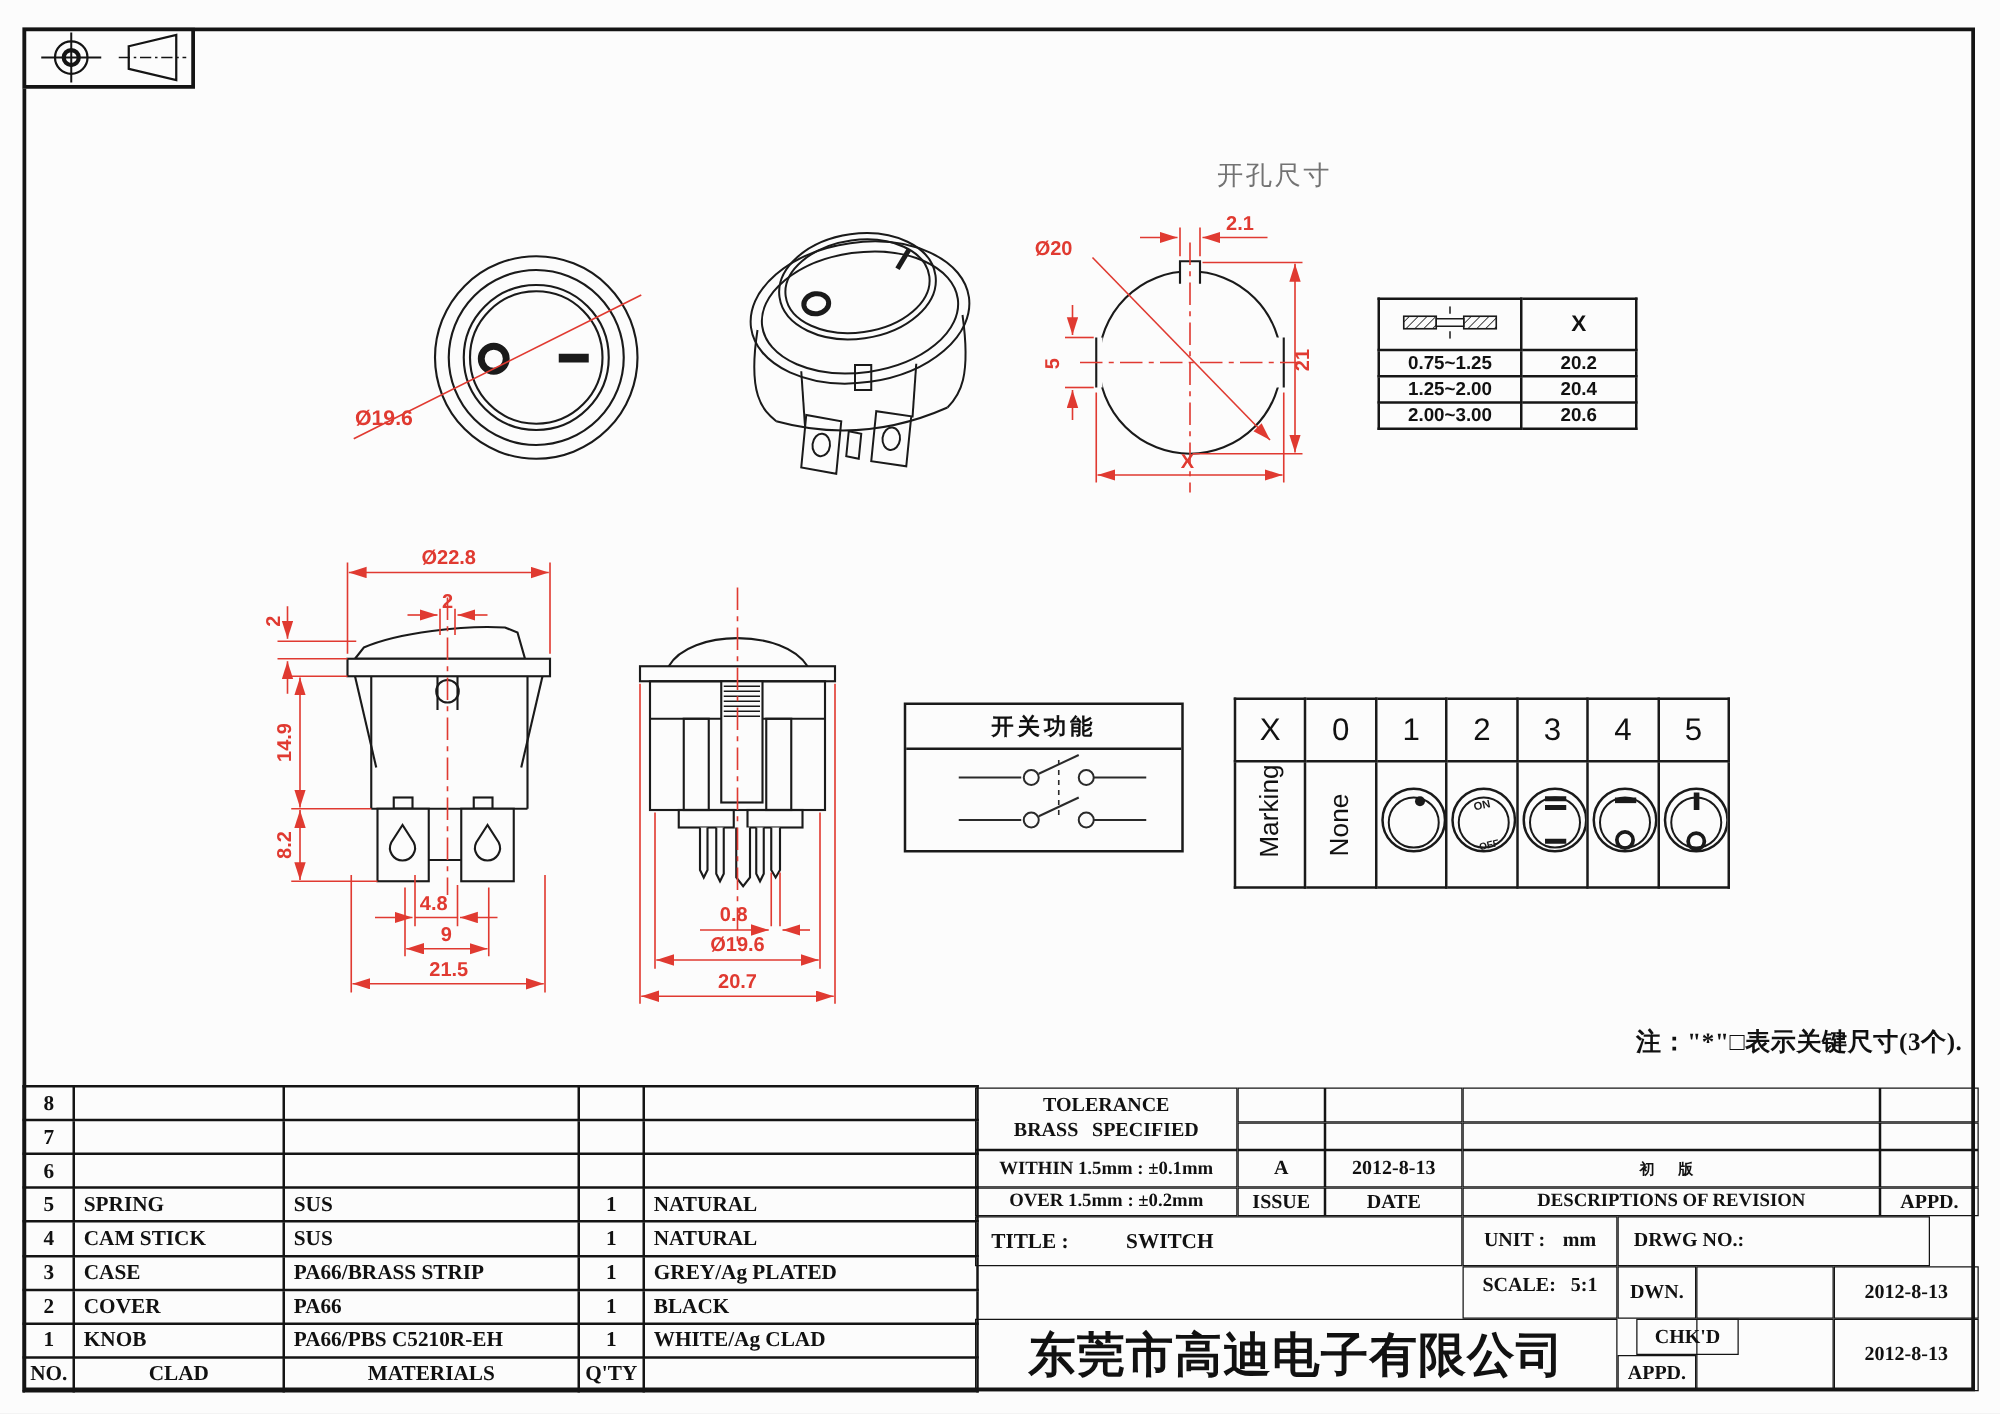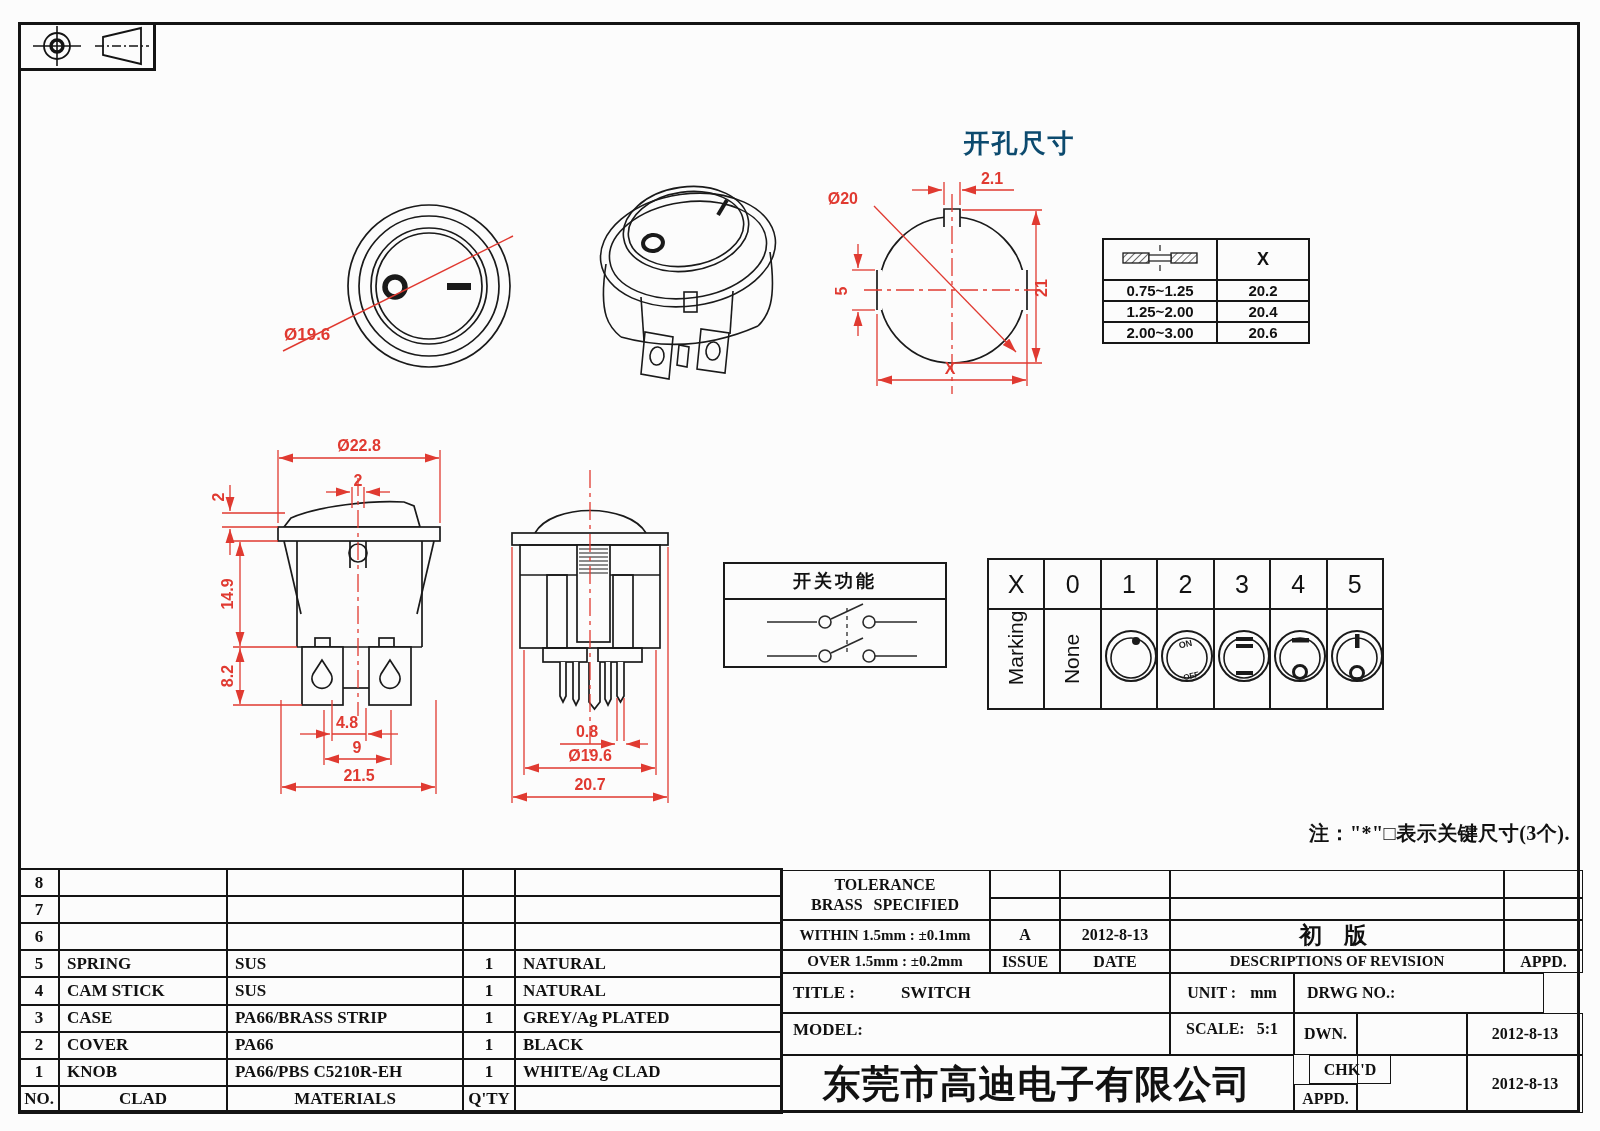--- a/index.html
+++ b/index.html
@@ -1,37 +1,37 @@
 <!DOCTYPE html>
 <html><head>
 <meta charset="utf-8">
 <style>
   html,body{margin:0;padding:0;background:#e8e8e8;}
   .sheet{position:relative;width:1600px;height:1131px;background:#fcfcfc;overflow:hidden;
          font-family:"Liberation Serif",serif;color:#111;}
   .frame{position:absolute;left:18px;top:22px;width:1562px;height:1091px;border:3px solid #141414;box-sizing:border-box;}
   .projbox{position:absolute;left:18px;top:22px;width:138px;height:49px;border:3px solid #141414;box-sizing:border-box;background:#fcfcfc;}
   .art{position:absolute;left:0;top:0;width:1600px;height:1131px;}
-  .cjk-title{position:absolute;font-size:26px;font-weight:700;letter-spacing:2px;color:#0c4a6e;
+  .cjk-title{position:absolute;font-size:21px;font-weight:400;letter-spacing:2px;color:#737373;
              font-family:"Liberation Sans",sans-serif;}
   
   table{border-collapse:collapse;table-layout:fixed;}
   td{border:2px solid #161616;box-sizing:border-box;overflow:hidden;}
   .thicktable{position:absolute;left:1102px;top:238px;width:206px;height:101px;
               font-family:"Liberation Sans",sans-serif;font-weight:700;font-size:15px;text-align:center;}
   .marktable{position:absolute;left:987px;top:558px;width:397px;height:143px;
              font-family:"Liberation Sans",sans-serif;font-size:25px;text-align:center;}
   .marktable td{border:2px solid #1a1a1a;}
   .vtext{transform:rotate(-90deg);white-space:nowrap;font-size:21px;font-family:"Liberation Sans",sans-serif;}
   .partstable{position:absolute;left:18px;top:868px;width:763px;height:246px;
               font-weight:700;font-size:17px;}
   .partstable td{border:2px solid #141414;padding:0 7px;}
   .partstable .c{text-align:center;padding:0;}
   
-  .funcbox{position:absolute;left:723px;top:562px;width:224px;height:106px;border:2px solid #1a1a1a;box-sizing:border-box;}
+  .funcbox{position:absolute;left:723px;top:562px;width:224px;height:120px;border:2px solid #1a1a1a;box-sizing:border-box;}
   .funcbox .ftitle{height:34px;border-bottom:2px solid #1a1a1a;display:flex;align-items:center;justify-content:center;
                    font-size:18px;letter-spacing:3px;font-family:"Liberation Sans",sans-serif;font-weight:600;}
   
   .note{position:absolute;left:1240px;top:820px;width:330px;text-align:right;
         font-size:20px;font-weight:700;letter-spacing:0.5px;}
   
   .tblock{position:absolute;left:780px;top:870px;width:803px;height:243px;padding-left:28px;}
   .tbc{position:absolute;border:1px solid #141414;box-sizing:border-box;display:flex;
        align-items:center;justify-content:center;font-weight:700;font-size:16px;background:transparent;}
   .tbc.l{justify-content:flex-start;padding-left:12px;}
@@ -454,41 +454,40 @@
     <div class="tbc" style="left:280px;top:0;width:110px;height:28px;"></div>
     <div class="tbc" style="left:390px;top:0;width:334px;height:28px;"></div>
     <div class="tbc" style="left:724px;top:0;width:79px;height:28px;"></div>
     <div class="tbc" style="left:210px;top:28px;width:70px;height:22px;"></div>
     <div class="tbc" style="left:280px;top:28px;width:110px;height:22px;"></div>
     <div class="tbc" style="left:390px;top:28px;width:334px;height:22px;"></div>
     <div class="tbc" style="left:724px;top:28px;width:79px;height:22px;"></div>
 
     <div class="tbc" style="left:210px;top:50px;width:70px;height:30px;">A</div>
     <div class="tbc" style="left:280px;top:50px;width:110px;height:30px;">2012-8-13</div>
-    <div class="tbc" style="left:390px;top:50px;width:334px;height:30px;font-size:23px;letter-spacing:8px;">初 版</div>
+    <div class="tbc" style="left:390px;top:50px;width:334px;height:30px;font-size:12px;letter-spacing:8px;">初 版</div>
     <div class="tbc" style="left:724px;top:50px;width:79px;height:30px;"></div>
 
     <div class="tbc" style="left:210px;top:80px;width:70px;height:23px;">ISSUE</div>
     <div class="tbc" style="left:280px;top:80px;width:110px;height:23px;">DATE</div>
     <div class="tbc" style="left:390px;top:80px;width:334px;height:23px;font-size:15px;">DESCRIPTIONS OF REVISION</div>
     <div class="tbc" style="left:724px;top:80px;width:79px;height:23px;">APPD.</div>
 
     <div class="tbc l" style="left:0;top:103px;width:390px;height:40px;font-size:17px;">
       <span>TITLE :</span>
       <span class="gap"></span>
       <span>SWITCH</span>
     </div>
     <div class="tbc" style="left:390px;top:103px;width:124px;height:40px;">
       <span>UNIT :</span>
       <span style="display:inline-block;width:14px;"></span>
       <span>mm</span>
     </div>
     <div class="tbc l" style="left:514px;top:103px;width:250px;height:40px;">DRWG NO.:</div>
 
-    <div class="tbc l" style="left:0;top:143px;width:390px;height:42px;align-items:flex-start;padding-top:6px;font-size:17px;">MODEL:</div>
     <div class="tbc" style="left:390px;top:143px;width:124px;height:42px;align-items:flex-start;padding-top:6px;">
       <span>SCALE:</span>
       <span style="display:inline-block;width:12px;"></span>
       <span>5:1</span>
     </div>
     <div class="tbc" style="left:514px;top:143px;width:63px;height:42px;">DWN.</div>
     <div class="tbc" style="left:577px;top:143px;width:110px;height:42px;"></div>
     <div class="tbc" style="left:687px;top:143px;width:116px;height:42px;">2012-8-13</div>
 
     <div class="tbc company" style="left:0;top:185px;width:514px;height:58px;">东莞市高迪电子有限公司</div>

